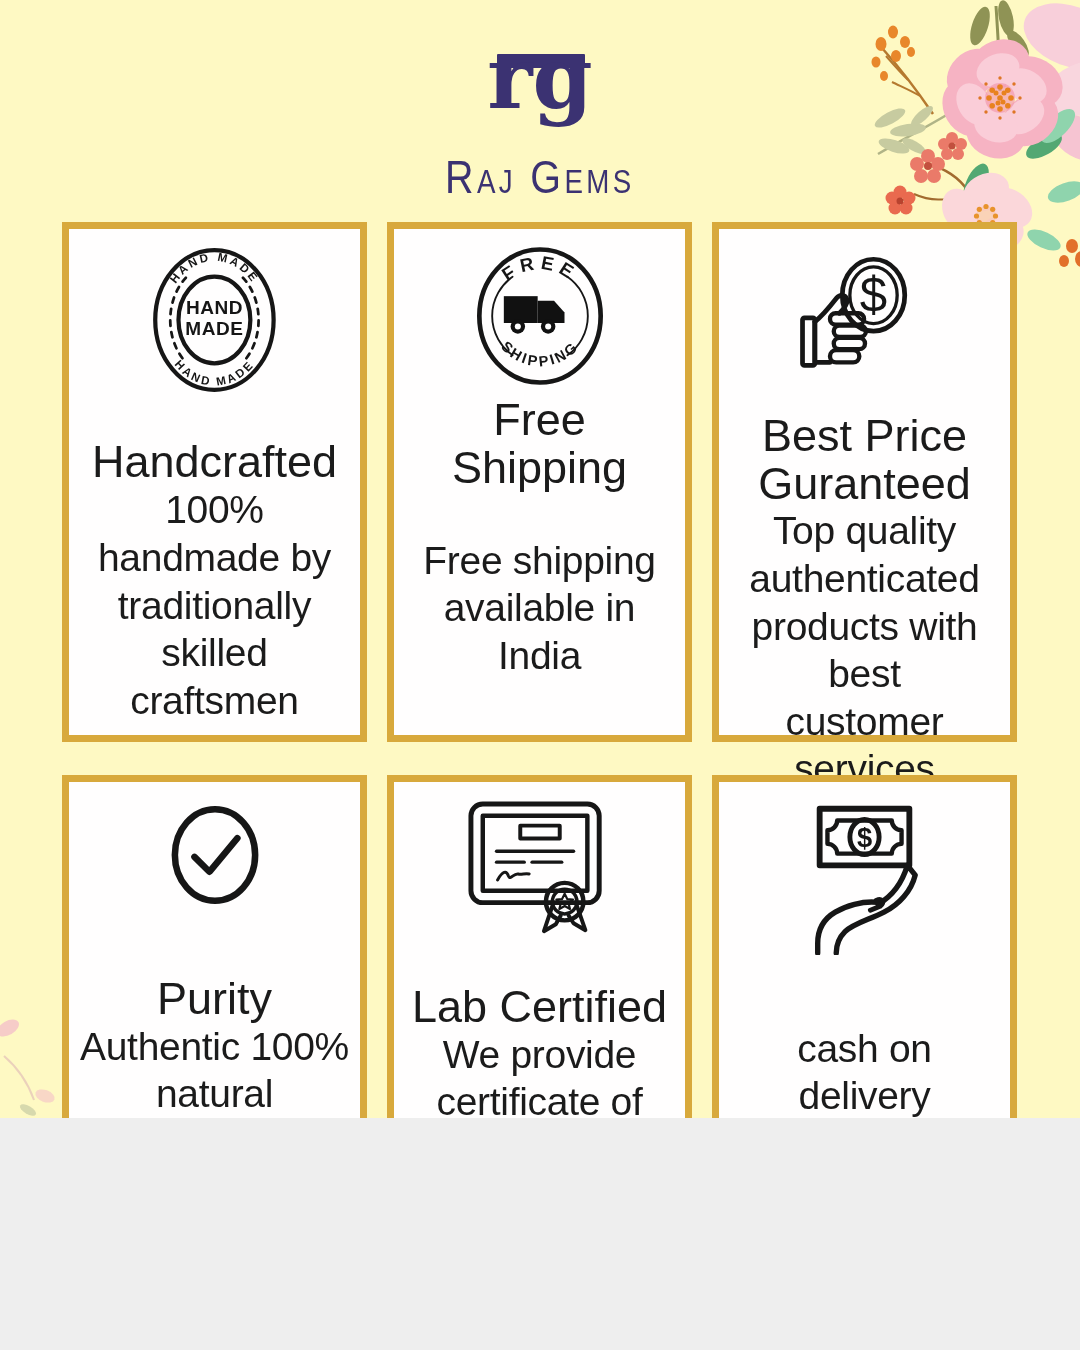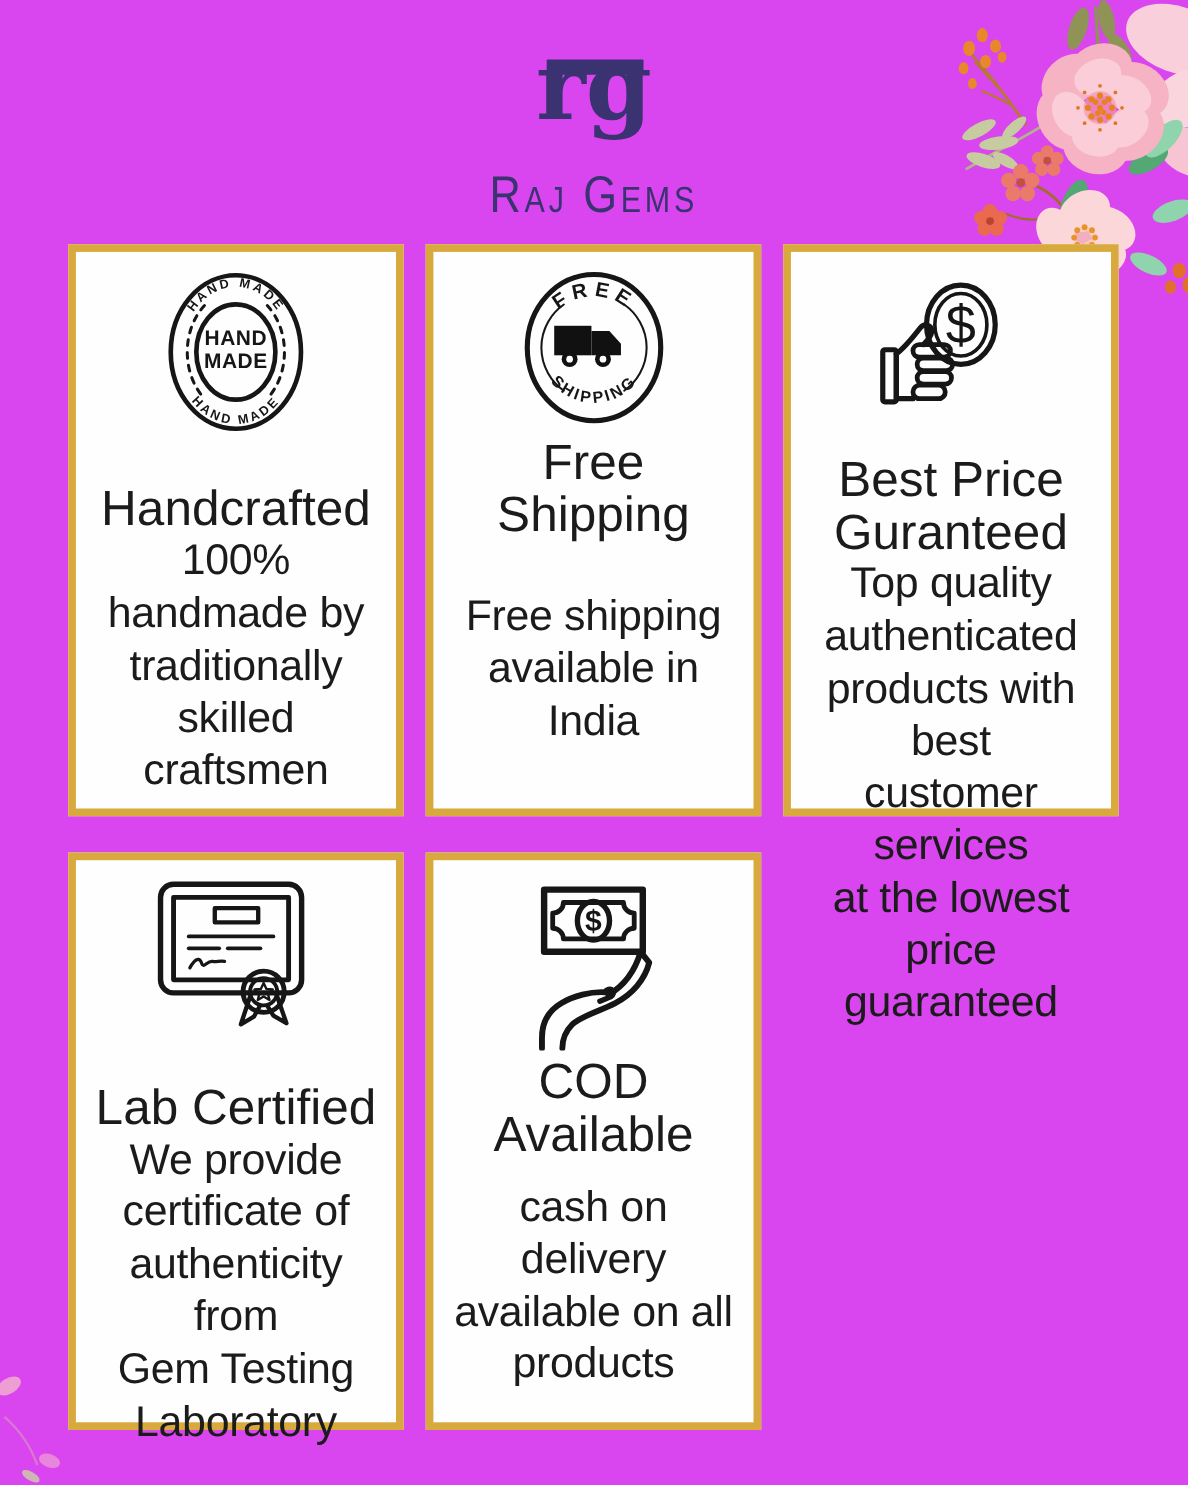--- a/index.html
+++ b/index.html
@@ -1,18 +1,18 @@
 <!DOCTYPE html>
 <html><head>
 <meta charset="utf-8">
 <style>
   html,body { margin:0; padding:0; background:#eee; }
   .canvas {
-    position:relative; width:1080px; height:1350px;
-    background:#d946ef; overflow:hidden;
+    position:relative; width:1080px; height:1118px;
+    background:#fef9c3; overflow:hidden;
     font-family:"Liberation Sans", sans-serif; color:#1b1b1b;
   }
   
   .header { position:absolute; top:46px; left:0; width:100%;
     display:flex; flex-direction:column; align-items:center; z-index:3; }
   .monogram { display:block; }
   .monogram text { font-family:"DejaVu Serif", serif; font-weight:bold; }
   .wordmark {
     margin-top:8px; font-size:47px; font-variant:small-caps;
     letter-spacing:4px; color:#3b3272; transform:scaleX(.84);
@@ -276,20 +276,33 @@
       <h2 class="card-title">Best Price
 Guranteed</h2>
       <p class="card-desc">Top quality
 authenticated
 products with best
 customer services
 at the lowest price
 guaranteed</p>
     </div>
 
+    <div class="card c4">
+      <div class="icon-box">
+        <svg height="112" viewBox="0 0 120 120">
+          <ellipse class="ink" cx="60" cy="60" rx="43" ry="49" stroke-width="7"></ellipse>
+          <path class="ink" d="M38,62 L54,78 L84,42" stroke-width="7"></path>
+        </svg>
+      </div>
+      <h2 class="card-title">Purity</h2>
+      <p class="card-desc">Authentic 100%
+natural gemstone
+beads &amp; 925 silver
+jewelry</p>
+    </div>
 
     <div class="card c5">
       <div class="icon-box">
         <svg height="148" viewBox="0 0 150 150">
           <rect class="ink" x="5" y="5" width="130" height="100" rx="12" stroke-width="5"></rect>
           <rect class="ink" x="17" y="17" width="106" height="76" stroke-width="4.5"></rect>
           <rect class="ink" x="55" y="27" width="40" height="13" stroke-width="4"></rect>
           <line class="ink" x1="31" y1="53" x2="109" y2="53" stroke-width="3.5"></line>
           <line class="ink" x1="31" y1="64" x2="59" y2="64" stroke-width="3.5"></line>
           <line class="ink" x1="67" y1="64" x2="97" y2="64" stroke-width="3.5"></line>
@@ -314,22 +327,20 @@
         <svg height="156" viewBox="0 0 120 160">
           <rect class="ink" x="14" y="10" width="92" height="58" stroke-width="6"></rect>
           <path class="ink" stroke-width="4.5" d="M32,22 H88 A10,10 0 0 0 98,32 V46 A10,10 0 0 0 88,56 H32 A10,10 0 0 0 22,46 V32 A10,10 0 0 0 32,22 Z"></path>
           <ellipse class="ink" cx="60" cy="39" rx="15" ry="18" stroke-width="5"></ellipse>
           <text class="coin-sym" x="60" y="49" font-size="28" font-weight="700">$</text>
           <path class="ink" stroke-width="5.5" d="M74,108 C88,100 98,88 104,68 L112,78 C108,94 96,108 80,116 C64,124 48,128 40,136 C34,142 31,150 31,158"></path>
           <path class="ink" stroke-width="5.5" d="M74,106 C58,104 40,110 30,116 C18,123 12,134 12,148 L12,158"></path>
           <path class="ink" stroke-width="5" d="M72,104 C78,101 81,106 76,110 L66,114"></path>
         </svg>
       </div>
-      <h2 class="card-title">COD
-Available</h2>
       <p class="card-desc">cash on
 delivery
 available on all
 products</p>
     </div>
 
   </div>
 </div>
 
 </body></html>

